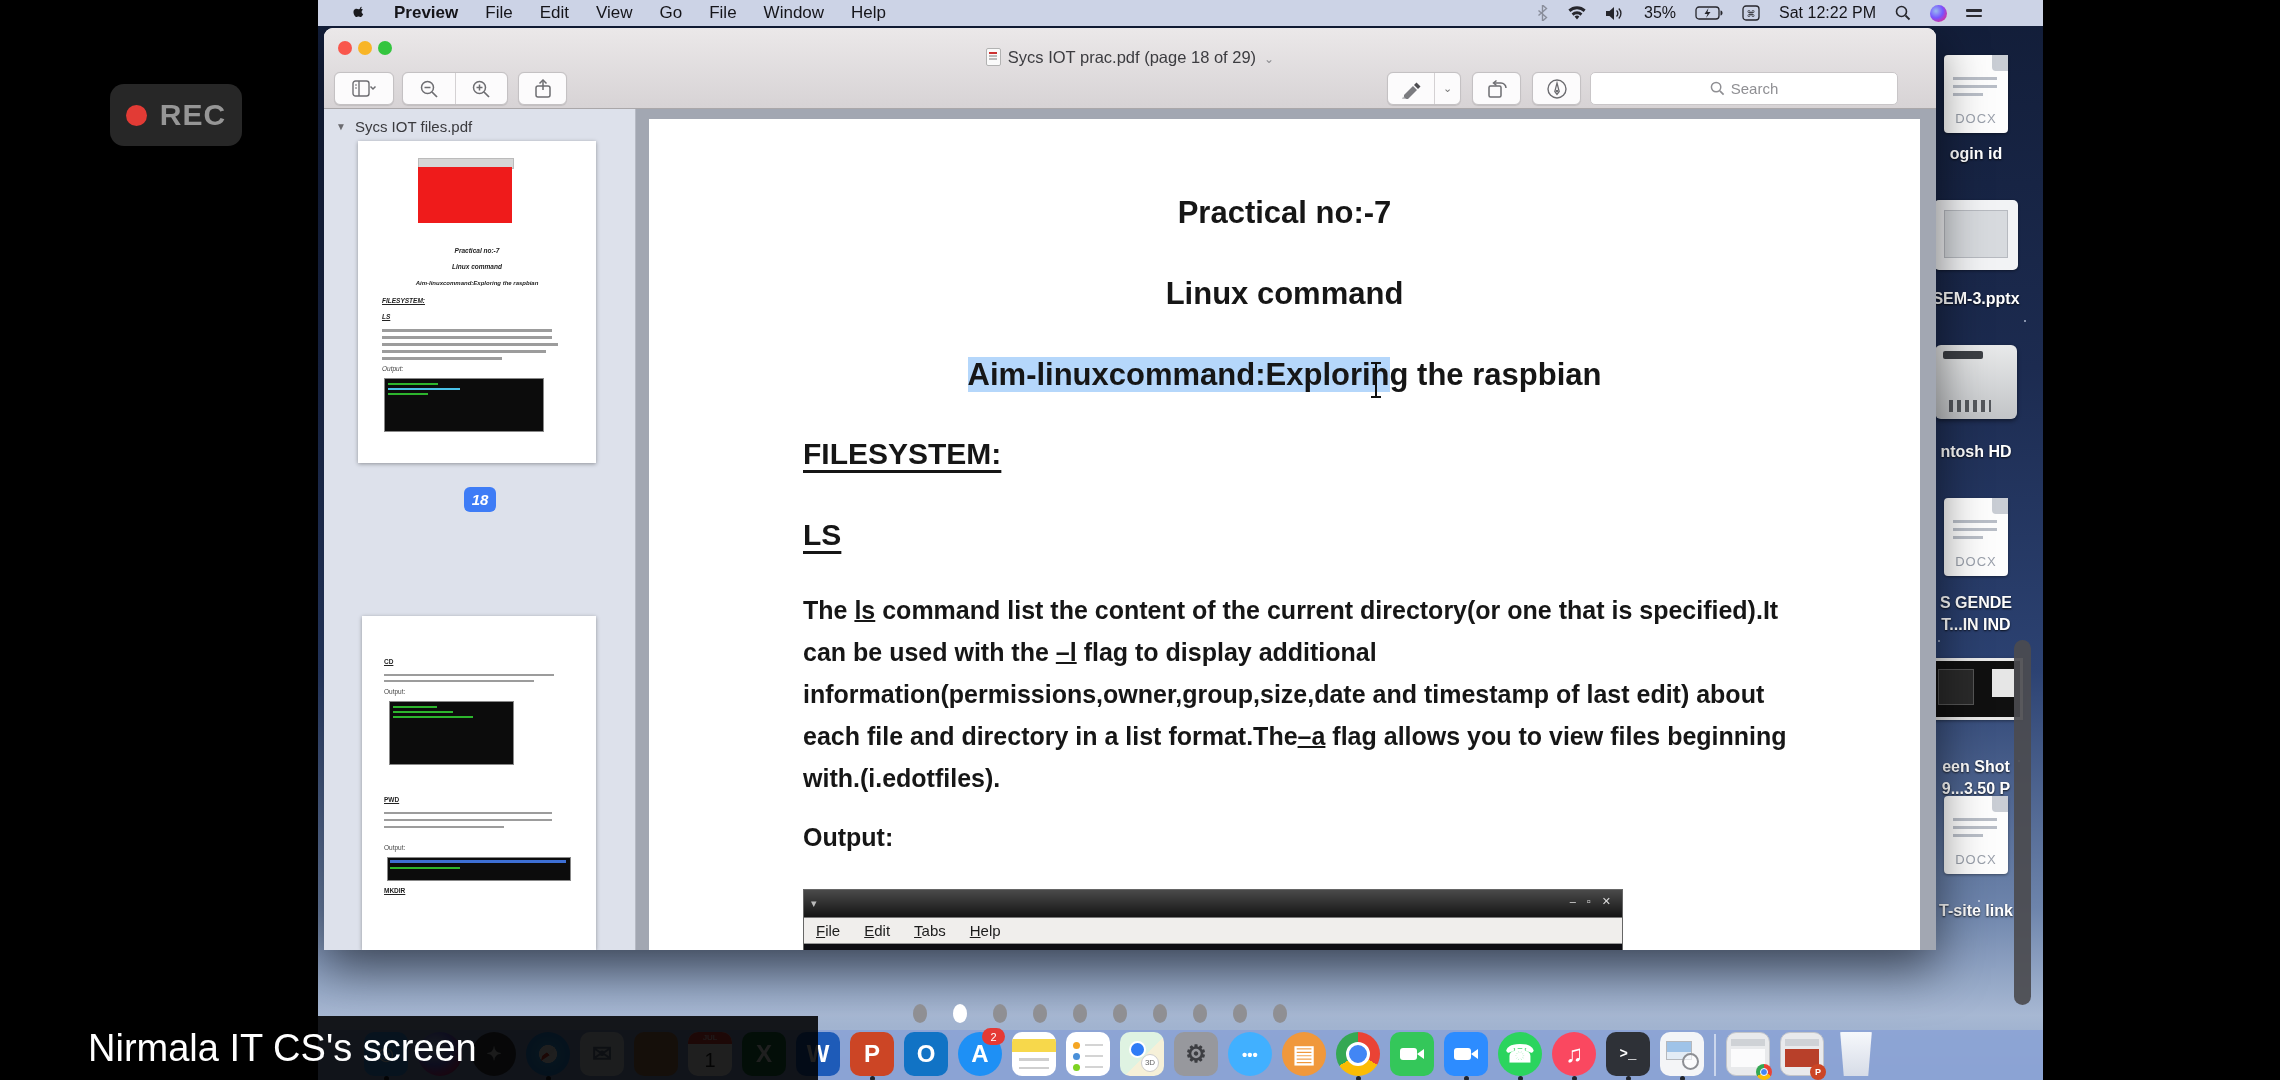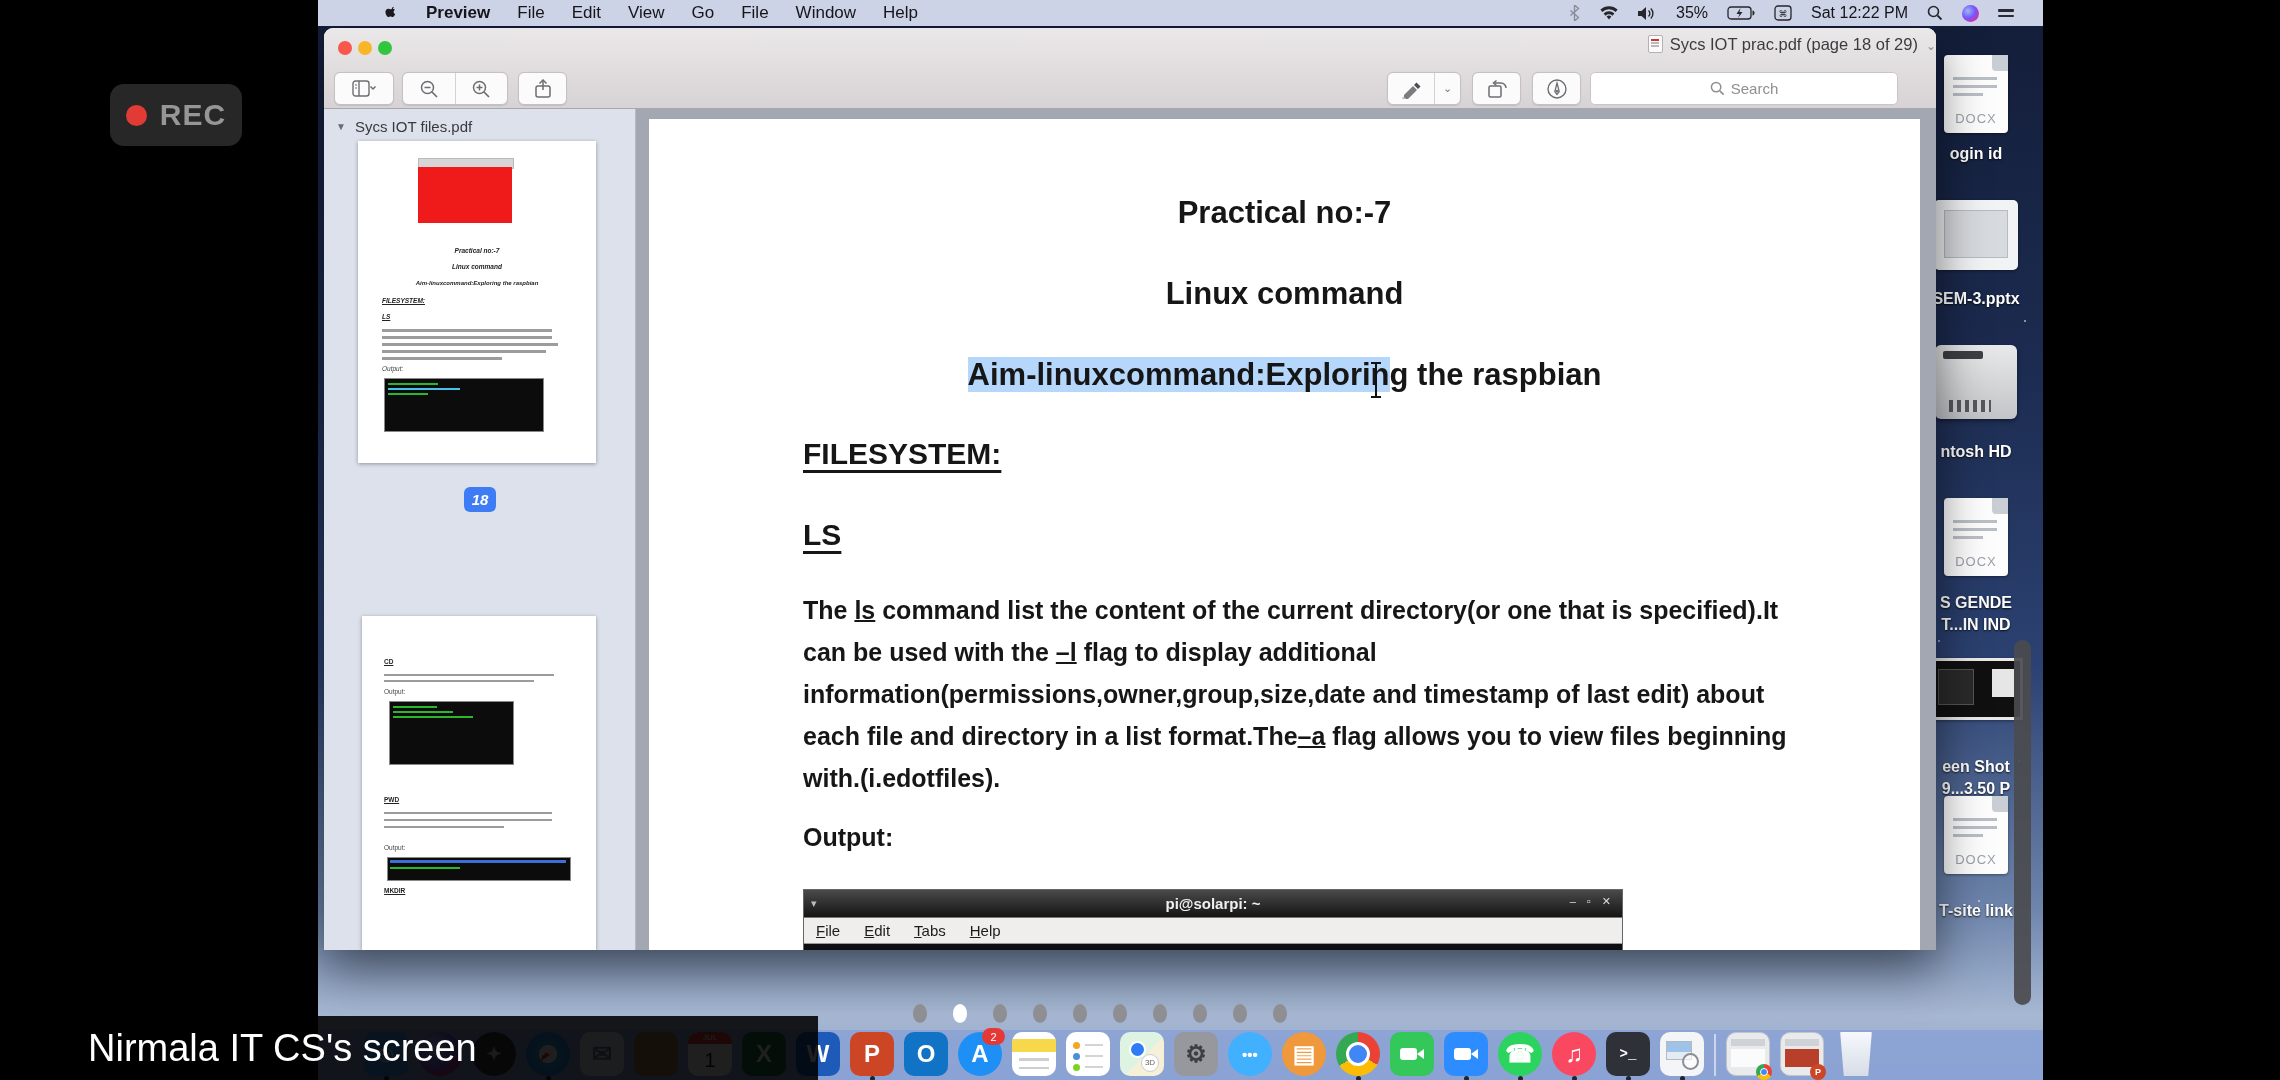--- a/index.html
+++ b/index.html
@@ -11,41 +11,41 @@
   #stars{position:absolute;left:0;top:0;width:2px;height:2px;border-radius:50%;background:#fff;opacity:.8;z-index:0;
     box-shadow:240px 8px #dfe6f3,470px 14px #cfd9ec,760px 6px #dfe6f3,1120px 10px #cfd9ec,1420px 16px #dfe6f3,
     1610px 120px #cfd9ec,1655px 240px #dfe6f3,1600px 420px #cfd9ec,1680px 520px #dfe6f3,1620px 640px #cfd9ec,
     1700px 760px #dfe6f3,1590px 860px #cfd9ec,1660px 900px #dfe6f3,1706px 320px #cfd9ec,1585px 210px #dfe6f3;}
   .black-mask{position:absolute;top:0;height:1080px;background:#000;z-index:22;}
   #mask-left{left:0;width:318px;}
   #mask-right{left:2043px;width:237px;}
 
   
   #menubar{position:absolute;left:0;top:0;width:100%;height:26px;background:#ccd3e6;z-index:6;
-    display:flex;align-items:center;font-size:17px;color:#15151a;padding-left:32px;}
+    display:flex;align-items:center;font-size:17px;color:#15151a;}
   #menubar .lhs{display:flex;align-items:center;gap:27px;padding-left:34px;}
   .mb-item{cursor:default;}
   .mb-app{font-weight:bold;}
   #apple-logo svg{width:15px;height:18px;display:block;fill:#1a1a1e;}
   #menubar .rhs{margin-left:auto;display:flex;align-items:center;gap:19px;padding-right:62px;font-size:16px;}
   .sbicon svg{display:block;}
   #siri-orb{width:17px;height:17px;border-radius:50%;
     background:radial-gradient(circle at 35% 35%,#9be,#75f 45%,#c3a 75%,#214);}
   #nc-icon i{display:block;width:16px;height:2.2px;background:#2a2a30;margin:3px 0;border-radius:1px;}
 
   
   #window{position:absolute;left:6px;top:28px;width:1612px;height:922px;z-index:2;
     border-radius:9px 9px 0 0;box-shadow:0 18px 50px rgba(0,0,0,.55);background:#fff;overflow:hidden;}
   #win-header{position:absolute;left:0;top:0;width:100%;height:80px;
     background:linear-gradient(#ebe8e9,#d7d3d5);border-bottom:1px solid #aaa7a9;}
   .tl{position:absolute;top:13px;width:14px;height:14px;border-radius:50%;}
   #tl-close{left:14px;background:#f9564c;}
   #tl-min{left:34px;background:#f8b527;}
   #tl-zoom{left:54px;background:#34c53f;}
-  #win-title{position:absolute;left:0;top:7px;width:100%;text-align:right;font-size:16.5px;color:#3c3c40;}
+  #win-title{position:absolute;left:0;top:20px;width:100%;text-align:center;font-size:16.5px;color:#3c3c40;}
   #win-title .doc-ico{display:inline-block;width:13px;height:16px;background:#fafafa;border:1px solid #b2b2b2;
     border-radius:2px;vertical-align:-3px;margin-right:7px;position:relative;}
   #win-title .doc-ico::after{content:"";position:absolute;left:2px;top:3px;width:8px;height:1.5px;background:#c33;box-shadow:0 3px 0 #bbb,0 6px 0 #bbb;}
   #win-title .chev{color:#8e8e92;font-size:12px;margin-left:8px;}
   .tb-btn{position:absolute;top:44px;height:31px;background:#fcfbfc;border:1px solid #c4c1c3;border-radius:6px;
     display:flex;align-items:center;justify-content:center;color:#555;box-shadow:0 .5px 1px rgba(0,0,0,.1);}
   .tb-btn svg{display:block;}
   #tb-sidebar{left:10px;width:58px;}
   #tb-zoomseg{left:78px;width:104px;padding:0;}
   #tb-zoomseg .half{flex:1;display:flex;align-items:center;justify-content:center;height:100%;}
@@ -455,21 +455,20 @@
         <div class="ph" id="ph2">Linux command</div>
         <div class="ph" id="ph3"><span class="hl">Aim-linuxcommand:Explorin</span><span>g the raspbian</span></div>
         <div id="ibeam"></div>
         <div class="psec" id="psec1">FILESYSTEM:</div>
         <div class="psec" id="psec2">LS</div>
         <div id="para"><span>The </span><span class="useg">ls</span><span> command list the content of the current directory(or one that is specified).It can be used with the </span><span class="useg">–l</span><span> flag to display additional information(permissions,owner,group,size,date and timestamp of last edit) about each file and directory in a list format.The</span><span class="useg">–a</span><span>  flag allows you to view files beginning with.(i.edotfiles).</span></div>
         <div id="output-label">Output:</div>
         <div id="pterm">
           <div id="pterm-title">
             <span class="lico">▾</span>
-            <span class="t">pi@solarpi: ~</span>
             <span class="wbtns">– ▫ ✕</span>
           </div>
           <div id="pterm-menu">
               <span><u>F</u>ile</span>
               <span><u>E</u>dit</span>
               <span><u>T</u>abs</span>
               <span><u>H</u>elp</span>
             </div>
           <div id="pterm-dark"></div>
         </div>

